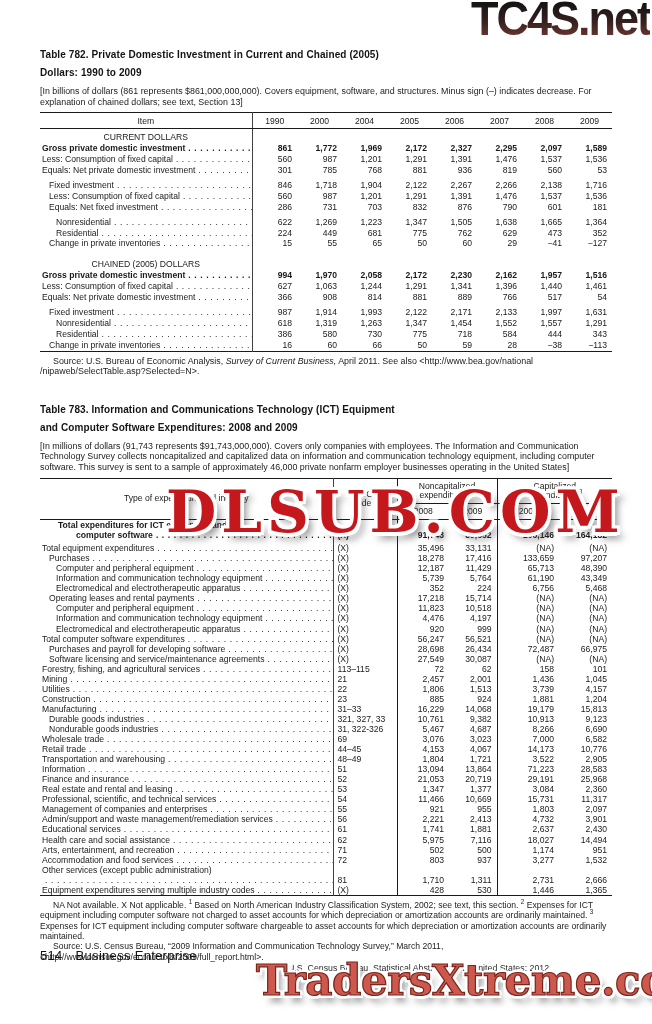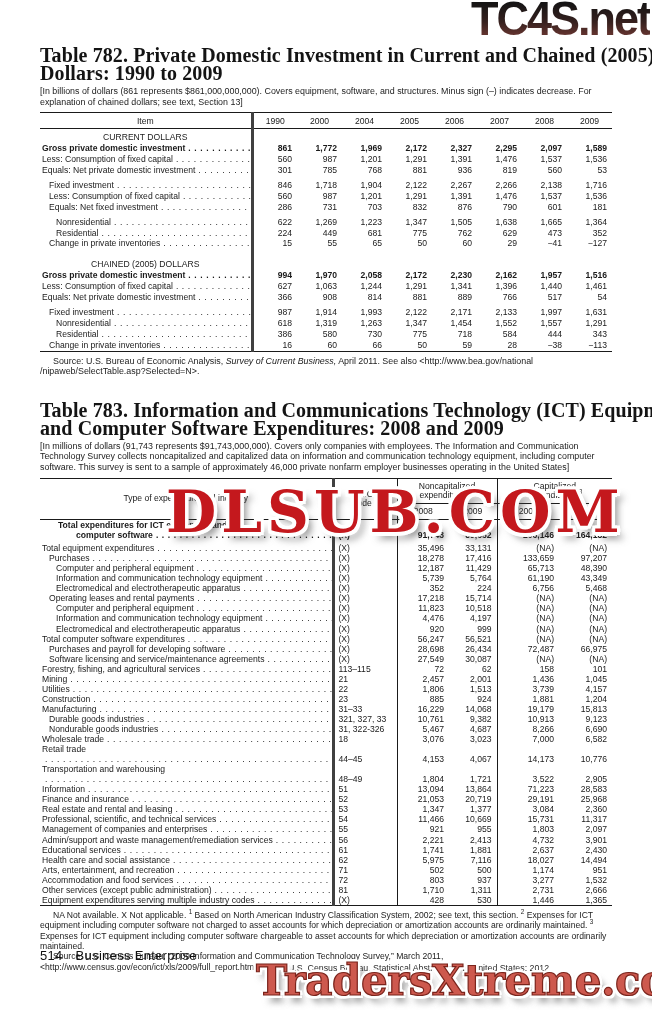--- a/index.html
+++ b/index.html
@@ -1,31 +1,31 @@
 <!DOCTYPE html>
 <html><head>
 <meta charset="utf-8">
 <style>
   html,body{margin:0;padding:0;background:#ffffff;}
   .page{position:relative;width:652px;height:1024px;margin:0 auto;background:#fff;
         font-family:"Liberation Sans",sans-serif;color:#1a1a1a;overflow:hidden;}
   .content{padding:46px 40px 0 40px;}
 
   
-  .t-title{font-family:Liberation Serif, serif;font-weight:bold;font-size:20px;
+  .t-title{font-family:Liberation Sans, sans-serif;font-weight:bold;font-size:10px;
            line-height:18px;color:#141414;letter-spacing:.1px;}
   .t-title div{white-space:nowrap;}
   .note{font-size:8.9px;line-height:10.6px;margin:4px 0 0 0;color:#222;width:572px;}
 
   
   table.datatable{border-collapse:collapse;table-layout:fixed;width:572px;
                   font-size:8.6px;color:#1a1a1a;
                   border-top:1.5px solid #1a1a1a;border-bottom:1.5px solid #1a1a1a;}
   td{padding:0;overflow:hidden;}
-  .stub{border-right:3px solid #404040;}
+  .stub{border-right:1px solid #404040;}
   .gdiv{border-right:1px solid #1a1a1a;}
   .ncell{border-right:1px solid #1a1a1a;text-align:left;padding-left:4px;}
   .num{text-align:right;padding-right:5px;}
   sup{font-size:6.3px;line-height:0;}
 
   
   .t782{margin-top:5px;}
   .t782 .hdr td{border-bottom:1px solid #1a1a1a;text-align:center;vertical-align:middle;
                 padding:3px 0 2px;line-height:10px;}
   .t782 .drow td{line-height:10.9px;vertical-align:bottom;}
@@ -705,42 +705,42 @@
             <td class="num">8,266</td>
             <td class="num">6,690</td>
           </tr>
           <tr class="drow">
             <td class="stub">
               <div class="stubflex" style="padding-left: 2px;">
                 <span class="lbl">Wholesale trade</span>
                 <span class="dots">. . . . . . . . . . . . . . . . . . . . . . . . . . . . . . . . . . . . . . . . . . . . . . . . . . . . . . . . . . . . . . . . . . . . . . . . . . . . . . . . . . . . . . . . . . . . . . . . . . . . . . . . . . . . . . . . . . . . . . . . </span>
               </div>
             </td>
-            <td class="ncell">18</td>
+            <td class="ncell">69</td>
             <td class="num">3,076</td>
             <td class="num gdiv">3,023</td>
             <td class="num">7,000</td>
             <td class="num">6,582</td>
           </tr>
           <tr class="drow">
             <td class="stub">
-              <div class="stubflex" style="padding-left: 2px; flex-direction: column;">
+              <div class="stubflex" style="padding-left: 2px;">
                 <span class="lbl">Retail trade</span>
                 <span class="dots">. . . . . . . . . . . . . . . . . . . . . . . . . . . . . . . . . . . . . . . . . . . . . . . . . . . . . . . . . . . . . . . . . . . . . . . . . . . . . . . . . . . . . . . . . . . . . . . . . . . . . . . . . . . . . . . . . . . . . . . . </span>
               </div>
             </td>
             <td class="ncell">44–45</td>
             <td class="num">4,153</td>
             <td class="num gdiv">4,067</td>
             <td class="num">14,173</td>
             <td class="num">10,776</td>
           </tr>
           <tr class="drow">
             <td class="stub">
-              <div class="stubflex" style="padding-left: 2px; flex-direction: column;">
+              <div class="stubflex" style="padding-left: 2px;">
                 <span class="lbl">Transportation and warehousing</span>
                 <span class="dots">. . . . . . . . . . . . . . . . . . . . . . . . . . . . . . . . . . . . . . . . . . . . . . . . . . . . . . . . . . . . . . . . . . . . . . . . . . . . . . . . . . . . . . . . . . . . . . . . . . . . . . . . . . . . . . . . . . . . . . . . </span>
               </div>
             </td>
             <td class="ncell">48–49</td>
             <td class="num">1,804</td>
             <td class="num gdiv">1,721</td>
             <td class="num">3,522</td>
             <td class="num">2,905</td>
           </tr>
@@ -869,21 +869,21 @@
               </div>
             </td>
             <td class="ncell">72</td>
             <td class="num">803</td>
             <td class="num gdiv">937</td>
             <td class="num">3,277</td>
             <td class="num">1,532</td>
           </tr>
           <tr class="drow">
             <td class="stub">
-              <div class="stubflex" style="padding-left: 2px;">
+              <div class="stubflex" style="padding-left: 2px; flex-direction: column;">
                 <span class="lbl">Other services (except public administration)</span>
                 <span class="dots">. . . . . . . . . . . . . . . . . . . . . . . . . . . . . . . . . . . . . . . . . . . . . . . . . . . . . . . . . . . . . . . . . . . . . . . . . . . . . . . . . . . . . . . . . . . . . . . . . . . . . . . . . . . . . . . . . . . . . . . . </span>
               </div>
             </td>
             <td class="ncell">81</td>
             <td class="num">1,710</td>
             <td class="num gdiv">1,311</td>
             <td class="num">2,731</td>
             <td class="num">2,666</td>
           </tr>

